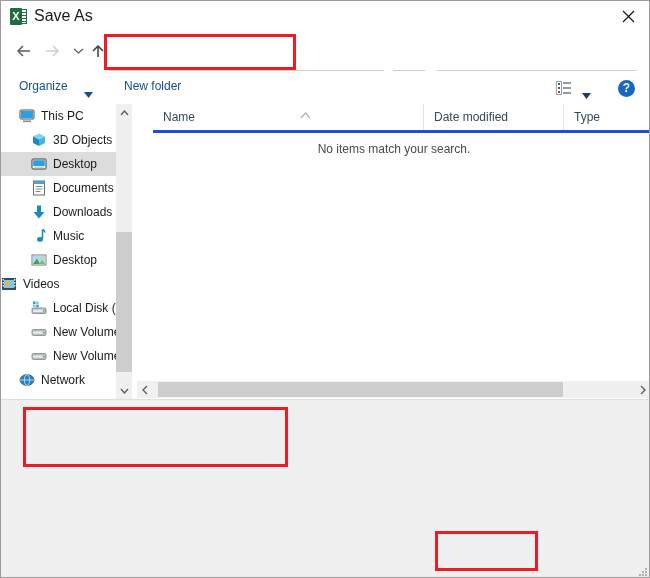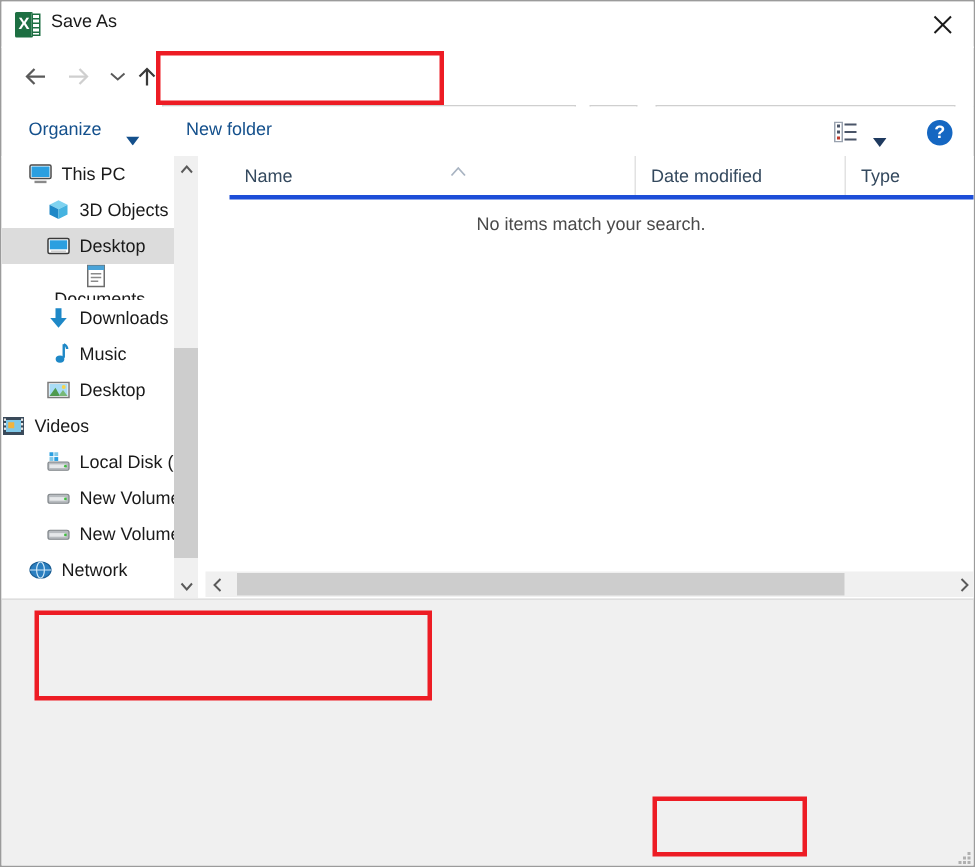--- a/index.html
+++ b/index.html
@@ -64,21 +64,21 @@
     position: absolute;
     left: 0;
     width: 100%;
     height: 1px;
     background: #1d6f42;
     display: block;
   }
   .title-text {
     position: absolute;
     left: 33px; top: 6px;
-    font-size: 12px;
+    font-size: 16px;
     color: #1a1a1a;
   }
   .close-btn {
     position: absolute;
     right: 0; top: 0;
     width: 45px; height: 30px;
     display: flex;
     align-items: center;
     justify-content: center;
     cursor: default;
@@ -509,21 +509,21 @@
             <span class="lbl">3D Objects</span>
           </div>
           <div class="side-item selected" style="padding-left: 30px;">
             <span class="ico"><svg width="16" height="16" viewBox="0 0 16 16">
                 <rect x="1" y="3" width="14" height="10" rx="1" fill="#ffffff" stroke="#3a3a3a" stroke-width="1"></rect>
                 <rect x="2.2" y="4.2" width="11.6" height="6" fill="#2b9fe0"></rect>
                 <rect x="3" y="11" width="10" height="1" fill="#cfcfcf"></rect>
               </svg></span>
             <span class="lbl">Desktop</span>
           </div>
-          <div class="side-item" style=" flex-direction: column;">
+          <div class="side-item" style="padding-left: 30px;">
             <span class="ico"><svg width="16" height="16" viewBox="0 0 16 16">
                 <rect x="2.5" y="1" width="11" height="14" fill="#ffffff" stroke="#6d6d6d" stroke-width="1"></rect>
                 <rect x="2.5" y="1" width="11" height="3" fill="#4aa3d8"></rect>
                 <line x1="4.5" y1="6.5" x2="11.5" y2="6.5" stroke="#8a8a8a" stroke-width="1"></line>
                 <line x1="4.5" y1="9" x2="11.5" y2="9" stroke="#8a8a8a" stroke-width="1"></line>
                 <line x1="4.5" y1="11.5" x2="9.5" y2="11.5" stroke="#8a8a8a" stroke-width="1"></line>
               </svg></span>
             <span class="lbl">Documents</span>
           </div>
           <div class="side-item" style="padding-left: 30px;">

